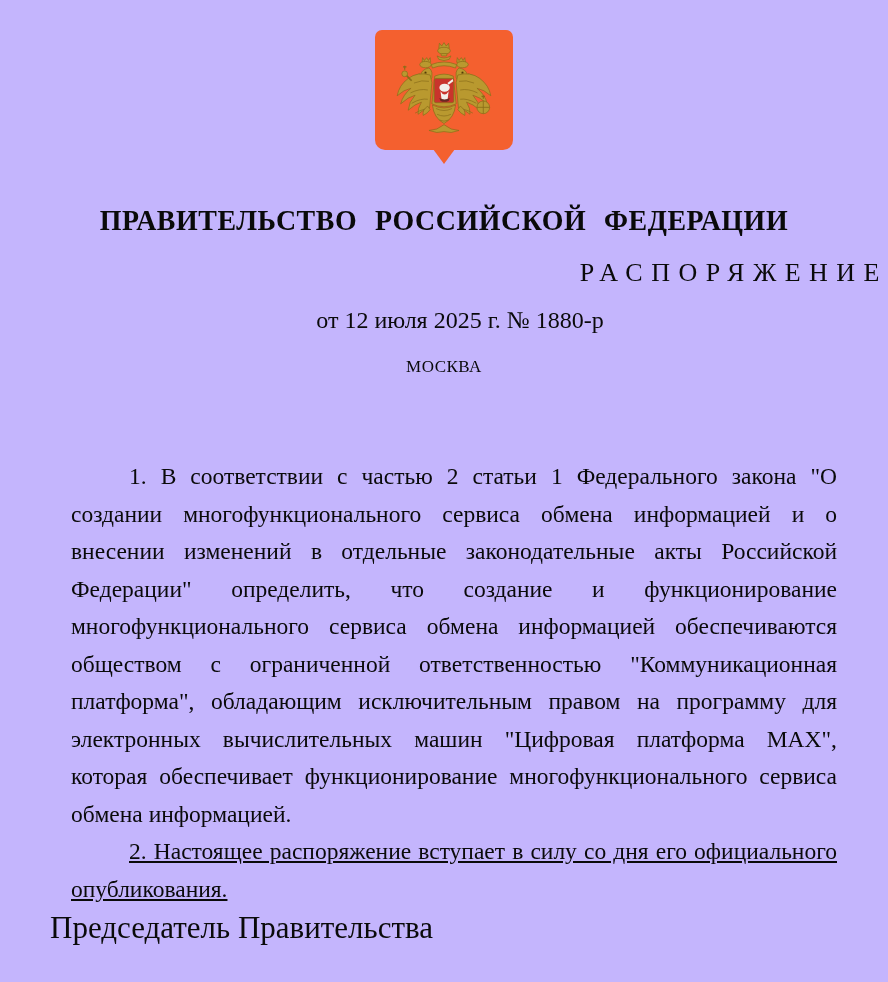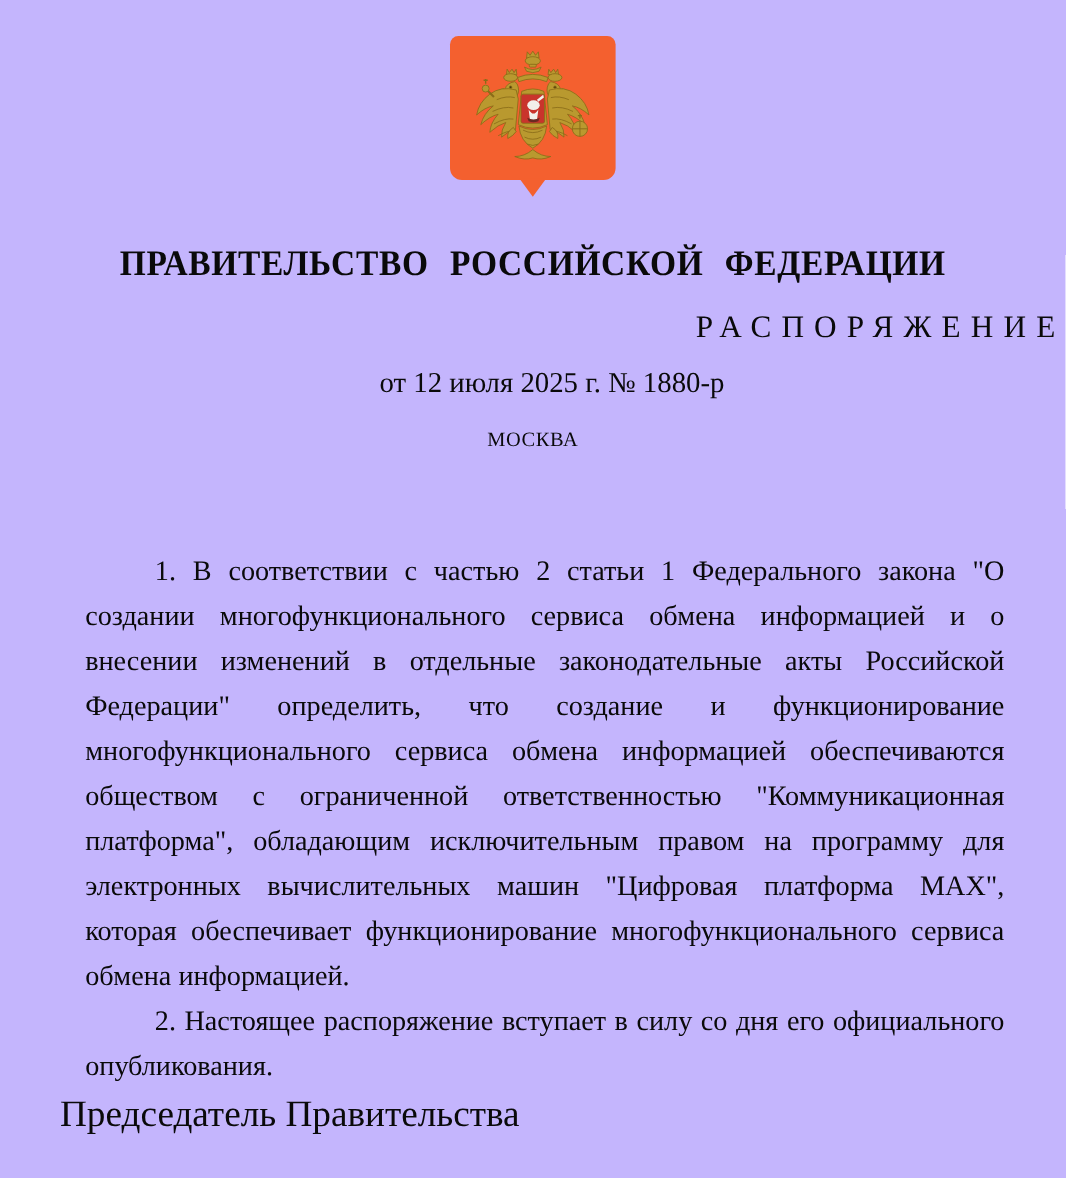--- a/index.html
+++ b/index.html
@@ -123,20 +123,21 @@
     margin: 0;
     font-size: 23.5px;
     line-height: 37.5px;
     text-align: justify;
     text-indent: 58px;
     text-justify: inter-word;
     hyphens: none;
   }
   .para + .para {
     margin-top: 0;
+    text-decoration: underline;
   }
 
   
   .sign-block {
     position: absolute;
     top: 877px;
     left: 50px;
     width: 768px;
   }
   .sign-row {

